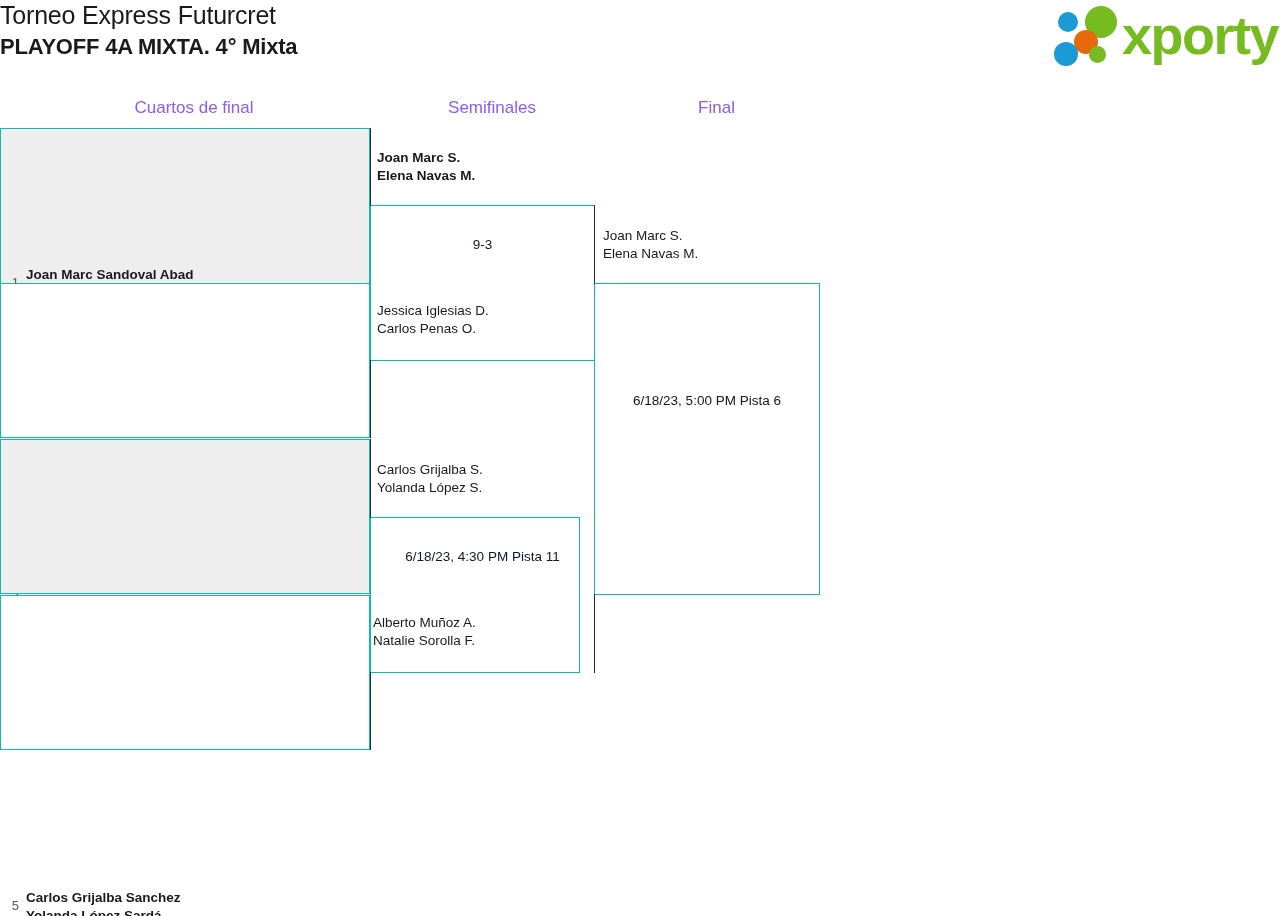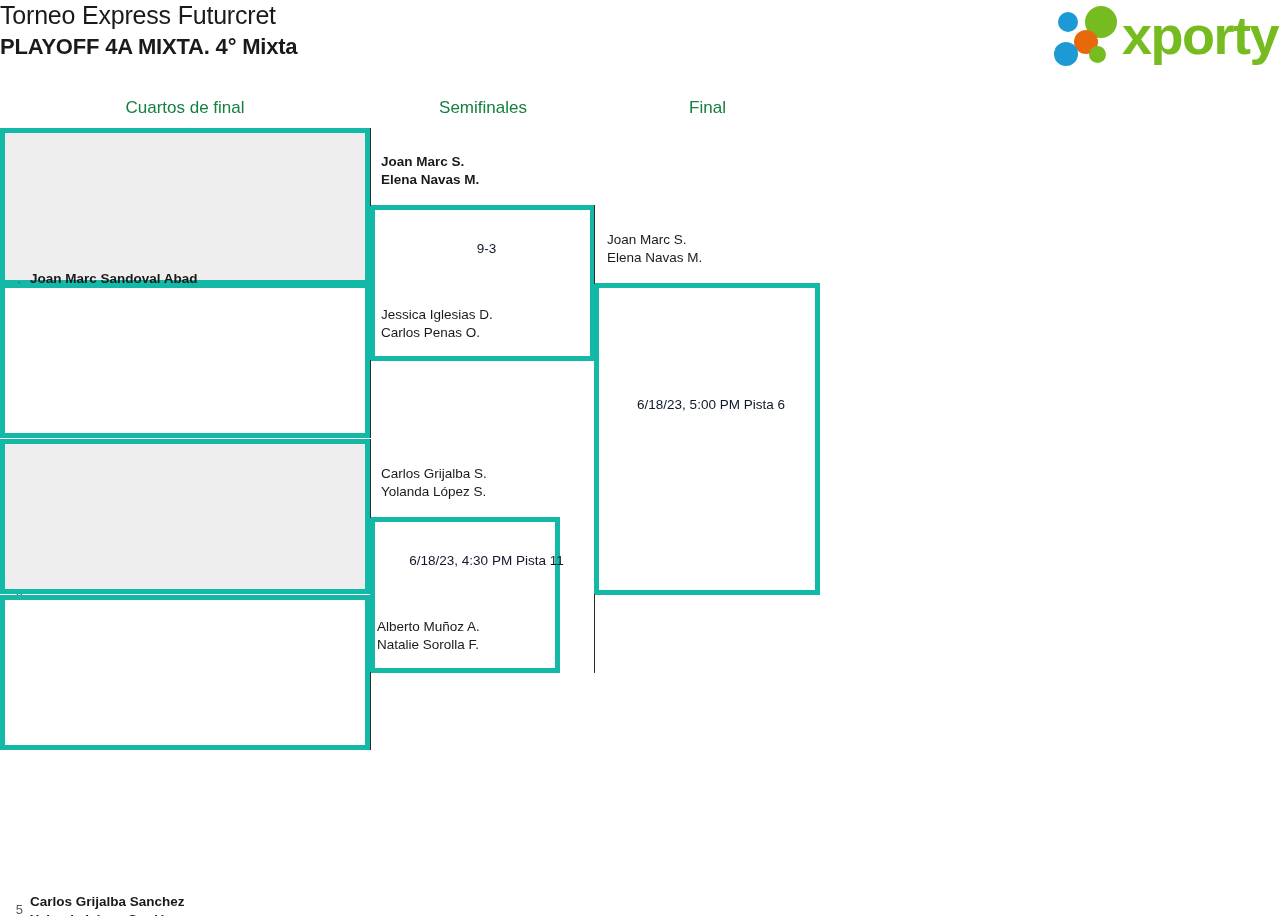--- a/index.html
+++ b/index.html
@@ -62,39 +62,40 @@
     color: #76bc21;
     letter-spacing: -1.5px;
     line-height: 64px;
   }
 
   
   .round-header {
     position: absolute;
     font-size: 17px;
     font-weight: 400;
-    color: #15803d;
+    color: #8b5cf6;
     text-align: center;
     top: 97px;
     line-height: 21px;
+    padding-left: 9px;
   }
   #rh-0 { left: 0px;   width: 370px; }
   #rh-1 { left: 371px; width: 224px; }
   #rh-2 { left: 595px; width: 225px; }
 
   
   .bracket { position: absolute; left: 0; top: 0; width: 1280px; height: 916px; }
 
   .match {
     position: absolute;
     box-sizing: border-box;
   }
   .match.shaded { background: #eeeeee; }
   .match.plain  { background: #ffffff; }
-  .match.bordered { border: 5px solid #14b8a6; }
+  .match.bordered { border: 1px solid #14b8a6; }
 
   .seed {
     position: absolute;
     font-size: 13px;
     color: #5a5a5a;
     text-align: right;
     width: 18px;
     line-height: 16px;
   }
   .team {
@@ -197,21 +198,21 @@
       <span class="ln">Joan Marc S.</span>
       <span class="ln">Elena Navas M.</span>
     </div>
     <div class="team" style="left:6px; top:96px;">
       <span class="ln">Jessica Iglesias D.</span>
       <span class="ln">Carlos Penas O.</span>
     </div>
     <div class="score" style="left:0px; top:30px; width:223px;">9-3</div>
   </div>
 
-  <div class="match plain bordered" style="left:370px; top:517px; width:190px; height:156px;">
+  <div class="match plain bordered" style="left:370px; top:517px; width:210px; height:156px;">
     <div class="team" style="left:6px; top:-57px;">
       <span class="ln">Carlos Grijalba S.</span>
       <span class="ln">Yolanda López S.</span>
     </div>
     <div class="team" style="left:2px; top:96px;">
       <span class="ln">Alberto Muñoz A.</span>
       <span class="ln">Natalie Sorolla F.</span>
     </div>
     <div class="score" style="left:0px; top:30px; width:223px;">6/18/23, 4:30 PM Pista 11</div>
   </div>

